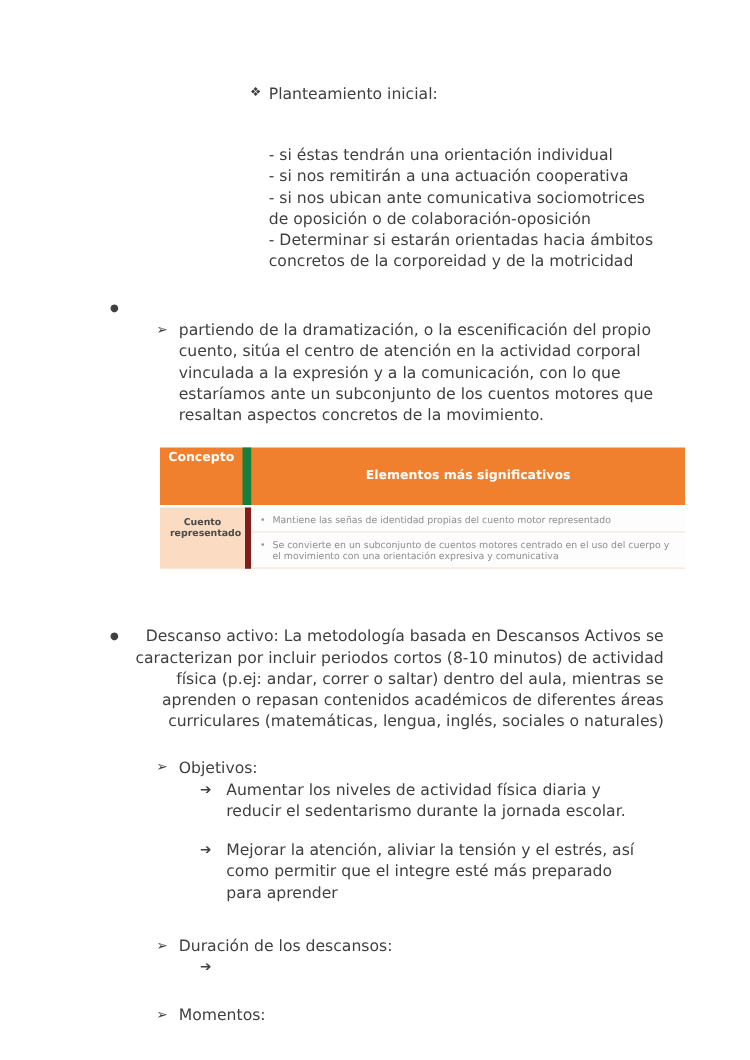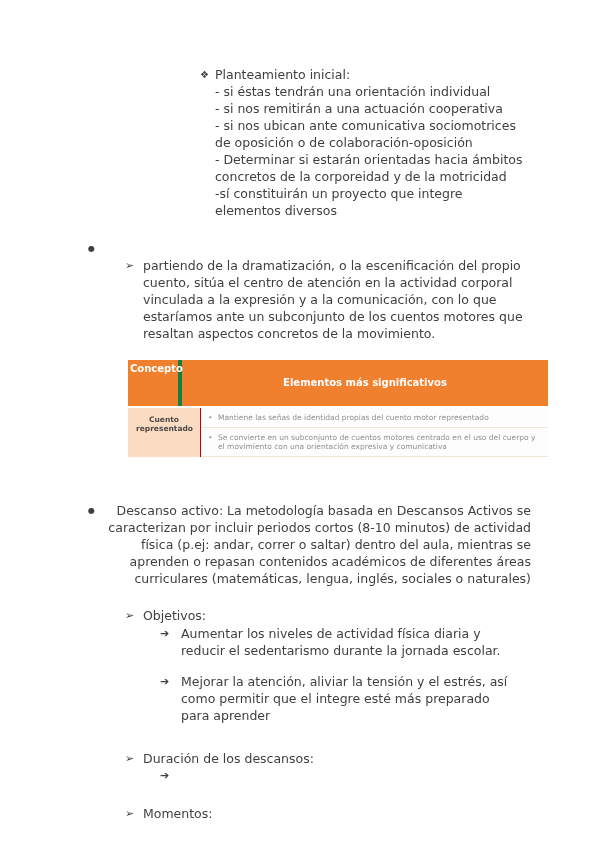--- a/index.html
+++ b/index.html
@@ -7,43 +7,43 @@
   .page {
     width: 600px; height: 848px; background: #ffffff; overflow: hidden;
     font-family: "DejaVu Sans", "Liberation Sans", sans-serif;
     color: #3f3f3f; font-size: 12.5px; line-height: 17px;
     padding-top: 66px;
   }
   
   .diamond-block { padding-left: 200px; width: 540px; margin-bottom: 21px; }
   .diamond-title-row { display: flex; }
   .diamond { width: 15px; font-size: 10px; line-height: 17px; color: #3f3f3f; }
-  .diamond-lines { padding-left: 15px; width: 325px; }
+  .diamond-lines { padding-left: 15px; width: 325px; margin-top: 32px; }
   
   .row-l1 { display: flex; padding-left: 88px; }
   .dot { width: 19px; font-size: 8px; line-height: 17px; }
   .l1-par { width: 424px; text-align: right; }
   
   .row-l2 { display: flex; padding-left: 125px; }
   .arr2 { width: 18px; font-size: 11px; line-height: 17px; }
   .l2-par { width: 392px; }
   
   .row-l3 { display: flex; padding-left: 160px; }
   .arr3 { width: 21px; font-size: 11px; line-height: 17px; }
   .l3-par { width: 338px; }
   
   .tbl { width: 420px; margin: 18px 0 0 128px; }
   .t-head { display: flex; background: #F0802E; color: #ffffff; font-weight: bold;
             font-size: 10px; line-height: 12px; text-align: center; }
-  .t-h1 { width: 54px; padding: 3px 2px; border-right: 4px solid #15803d; }
+  .t-h1 { width: 73px; padding: 3px 2px; border-right: 7px solid #15803d; }
   .t-h2 { flex: 1; padding: 17px 2px; }
   .t-body { display: flex; border-top: 2px solid #ffffff; }
   .t-c1 { width: 73px; background: #FBDCC3; font-size: 7.5px; font-weight: bold;
           color: #4a4a4a; text-align: center; padding: 7px 8px; line-height: 9px;
-          border-right: 1px solid #7f1d1d; }
+          border-right: 5px solid #7f1d1d; }
   .t-c2 { flex: 1; background: #fdfdfd; }
   .t-item { display: flex; font-size: 7.5px; line-height: 9.5px; color: #8f8f8f;
             padding: 5px 10px 4px 7px; border-bottom: 1px solid #f1e6da; }
   .t-dot { width: 10px; color: #9a9a9a; }
   .t-item-text { flex: 1; }
   
   .sec-descanso { margin-top: 45px; }
   .sec-objetivos { margin-top: 20px; }
   .obj-item-1 { margin-top: 1px; }
   .obj-item-2 { margin-top: 14px; }
@@ -58,21 +58,20 @@
   <section class="diamond-block">
     <div class="diamond-title-row">
       <span class="diamond">❖</span>
       <span>Planteamiento inicial:</span>
     </div>
     <div class="diamond-lines">
       <p>- si éstas tendrán una orientación individual</p>
       <p>- si nos remitirán a una actuación cooperativa</p>
       <p>- si nos ubican ante comunicativa sociomotrices de oposición o de colaboración-oposición</p>
       <p>- Determinar si estarán orientadas hacia ámbitos concretos de la corporeidad y de la motricidad</p>
-      <p>-sí constituirán un proyecto que integre elementos diversos</p>
     </div>
   </section>
 
   <section>
     <div class="row-l1">
       <span class="dot">●</span>
     </div>
     <div class="row-l2">
       <span class="arr2">➢</span>
       <p class="l2-par">partiendo de la dramatización, o la escenificación del propio cuento, sitúa el centro de atención en la actividad corporal vinculada a la expresión y a la comunicación, con lo que estaríamos ante un subconjunto de los cuentos motores que resaltan aspectos concretos de la movimiento.</p>

